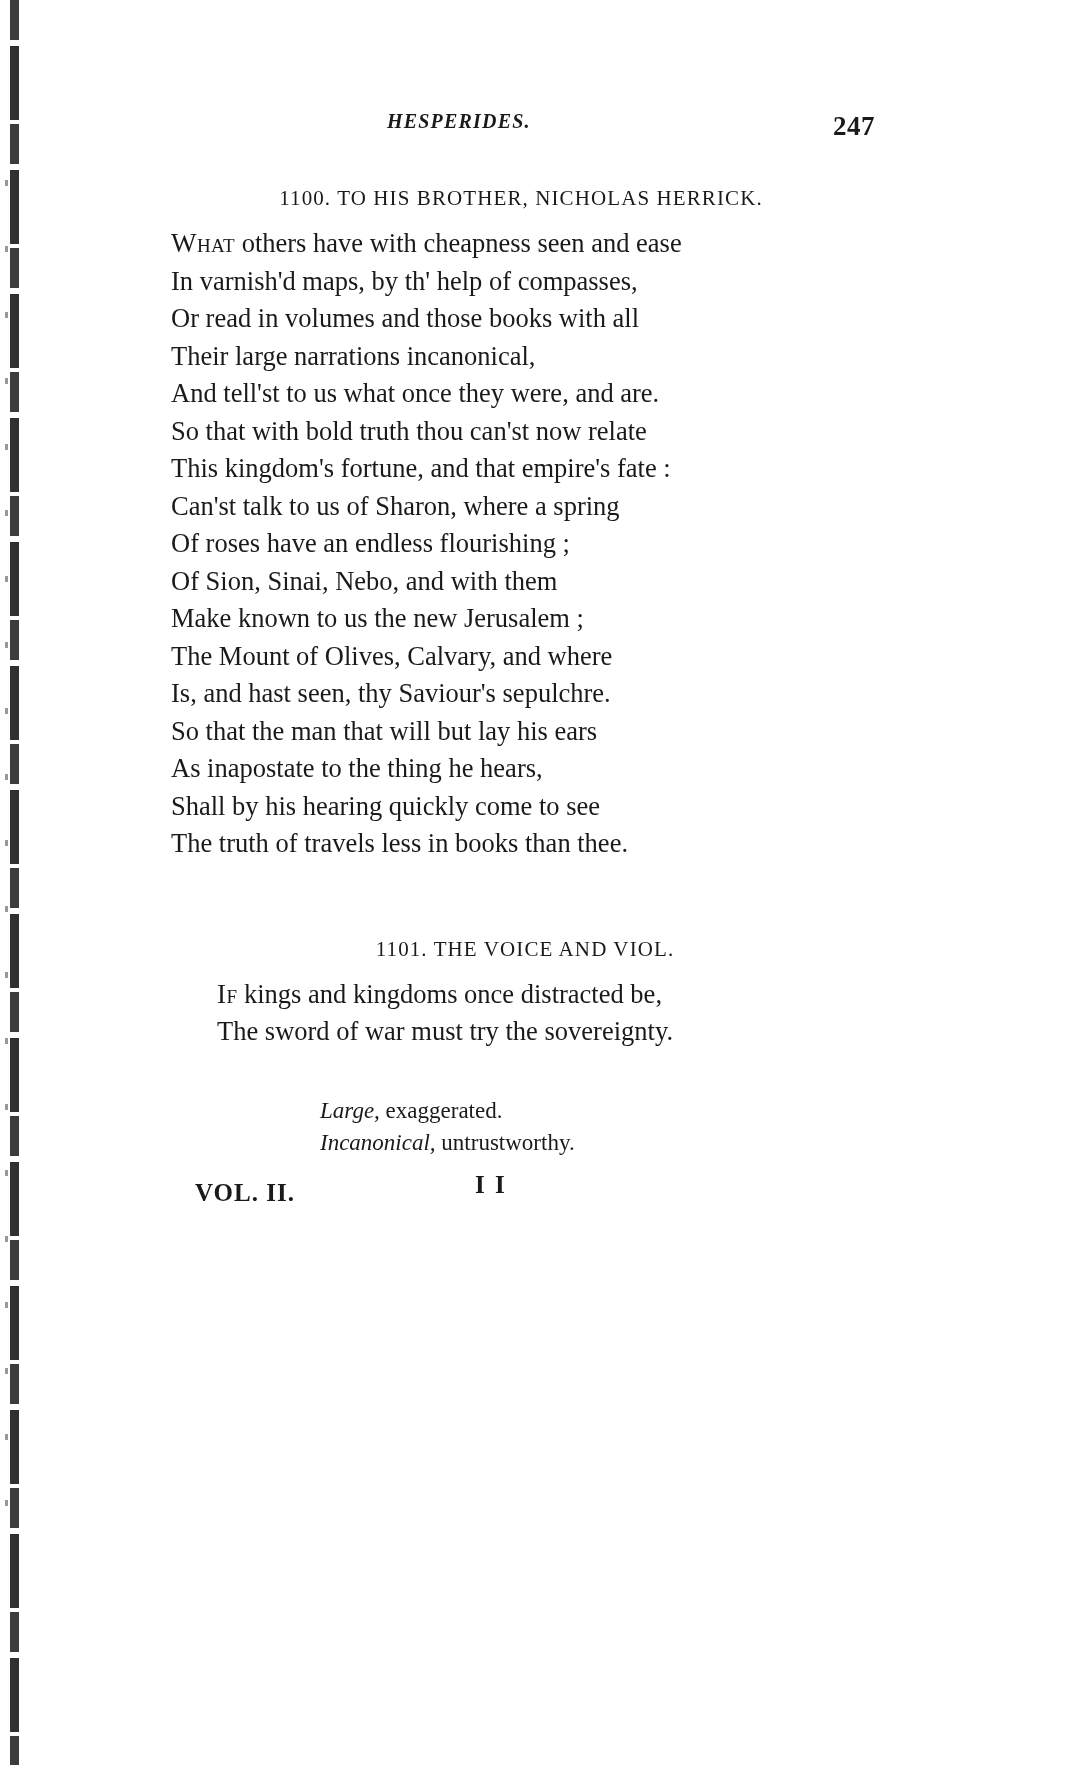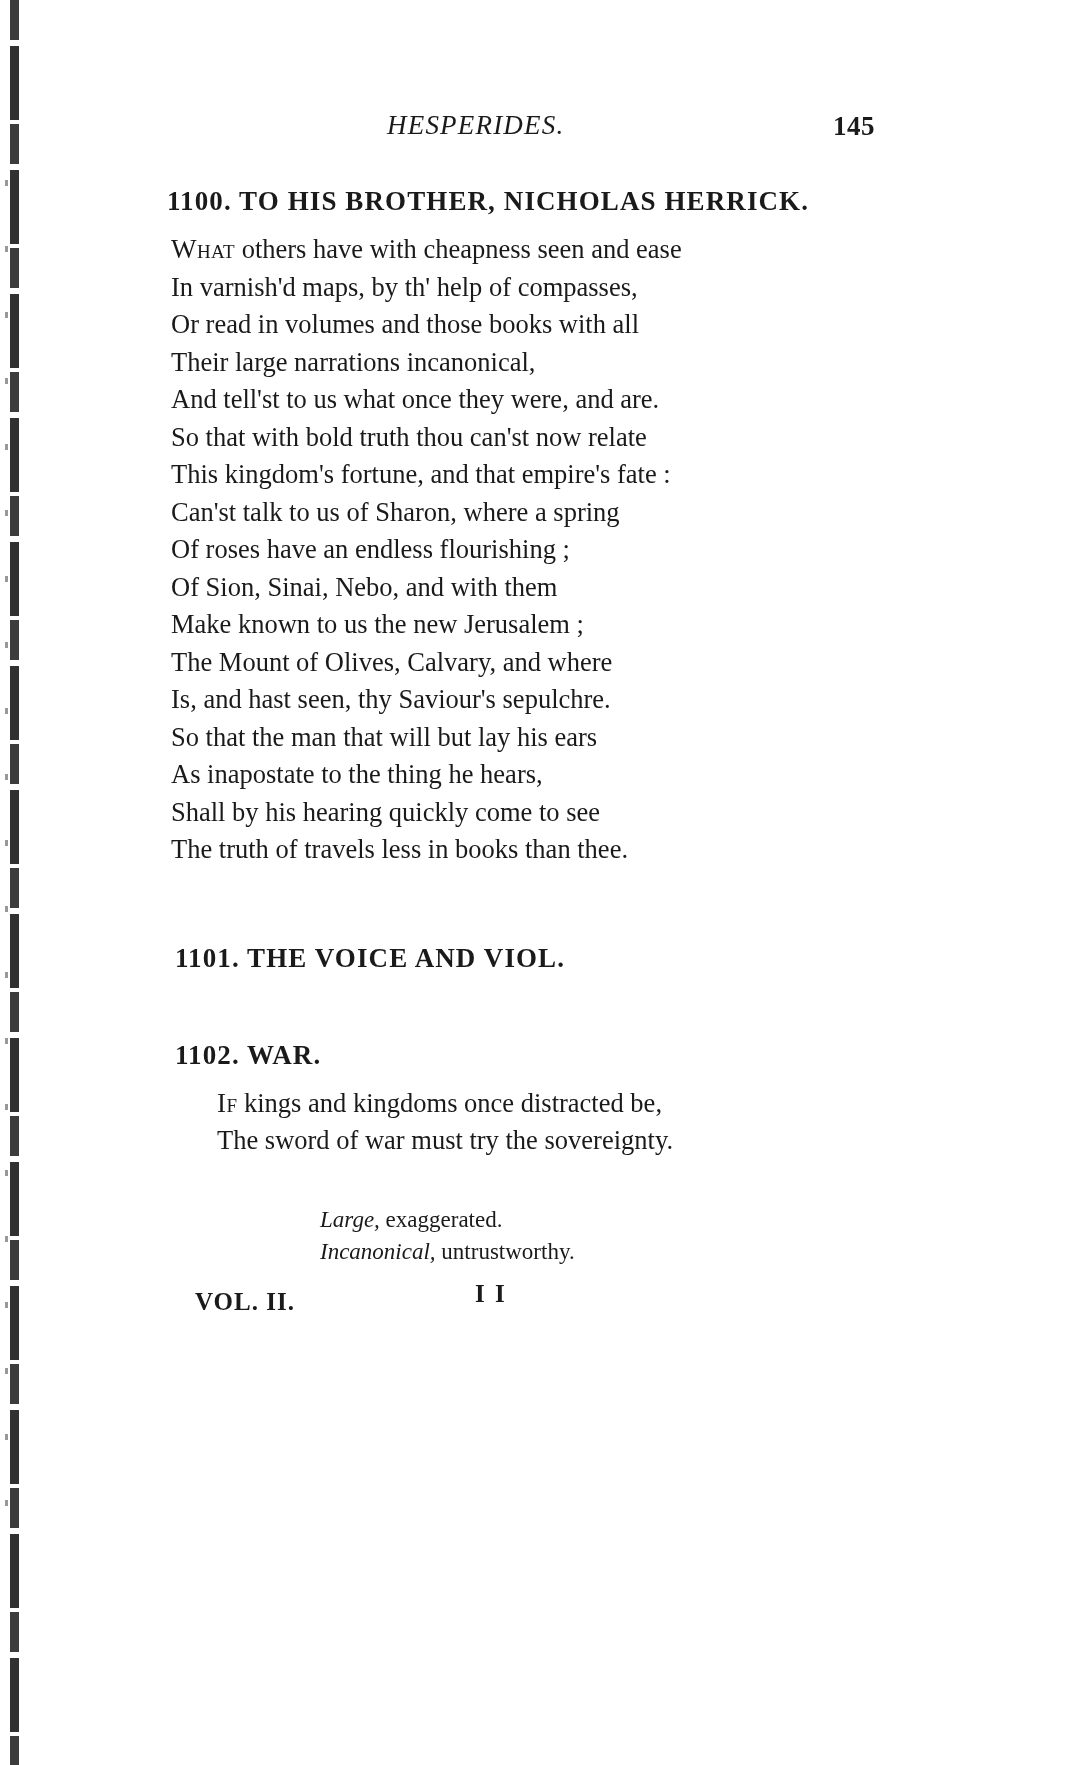--- a/index.html
+++ b/index.html
@@ -64,37 +64,37 @@
   
   .runhead {
     position: relative;
     height: 46px;
   }
   .runhead-title {
     position: absolute;
     left: 212px;
     top: 0;
     font-style: italic;
-    font-weight: normal;
-    font-size: 27px;
+    font-weight: bold;
+    font-size: 20px;
     letter-spacing: 1.2px;
   }
   .runhead-page {
     position: absolute;
     right: 0;
     top: 1px;
     font-weight: bold;
     font-size: 27px;
     letter-spacing: 0.5px;
   }
 
   .poem-title {
-    text-align: left;
-    font-size: 27px;
-    font-weight: bold;
+    text-align: center;
+    font-size: 21px;
+    font-weight: normal;
     letter-spacing: 1.1px;
     margin: 26px 0 14px 0;
     font-variant: small-caps;
   }
   .poem-title.t1100 { margin-top: 30px; margin-left: -8px; }
   .poem-title.t1101 { margin-top: 74px; }
   .poem-title.t1102 { margin-top: 66px; }
 
   .stanza {
     font-size: 26.5px;
@@ -147,21 +147,21 @@
 
 <div class="page">
 
   <div class="scan-edge"></div>
   <div class="scan-edge-2"></div>
 
   <div class="content">
 
     <div class="runhead">
       <div class="runhead-title">HESPERIDES.</div>
-      <div class="runhead-page">145</div>
+      <div class="runhead-page">247</div>
     </div>
 
     <div class="poem-title t1100">1100.  TO HIS BROTHER, NICHOLAS HERRICK.</div>
     <div class="stanza main">
       <div class="line"><span class="smallcap-first">What</span><span> others have with cheapness seen and ease</span></div>
       <div class="line">In varnish'd maps, by th' help of compasses,</div>
       <div class="line">Or read in volumes and those books with all</div>
       <div class="line">Their large narrations incanonical,</div>
       <div class="line">And tell'st to us what once they were, and are.</div>
       <div class="line">So that with bold truth thou can'st now relate</div>
@@ -173,21 +173,20 @@
       <div class="line">The Mount of Olives, Calvary, and where</div>
       <div class="line">Is, and hast seen, thy Saviour's sepulchre.</div>
       <div class="line">So that the man that will but lay his ears</div>
       <div class="line">As inapostate to the thing he hears,</div>
       <div class="line">Shall by his hearing quickly come to see</div>
       <div class="line">The truth of travels less in books than thee.</div>
     </div>
 
     <div class="poem-title t1101">1101.  THE  VOICE  AND  VIOL.</div>
 
-    <div class="poem-title t1102">1102.  WAR.</div>
     <div class="stanza indent">
       <div class="line"><span class="smallcap-first">If</span><span> kings and kingdoms once distracted be,</span></div>
       <div class="line">The sword of war must try the sovereignty.</div>
     </div>
 
     <div class="notes">
       <div class="note"><span class="gloss-word">Large,</span><span> exaggerated.</span></div>
       <div class="note"><span class="gloss-word">Incanonical,</span><span> untrustworthy.</span></div>
     </div>
 

